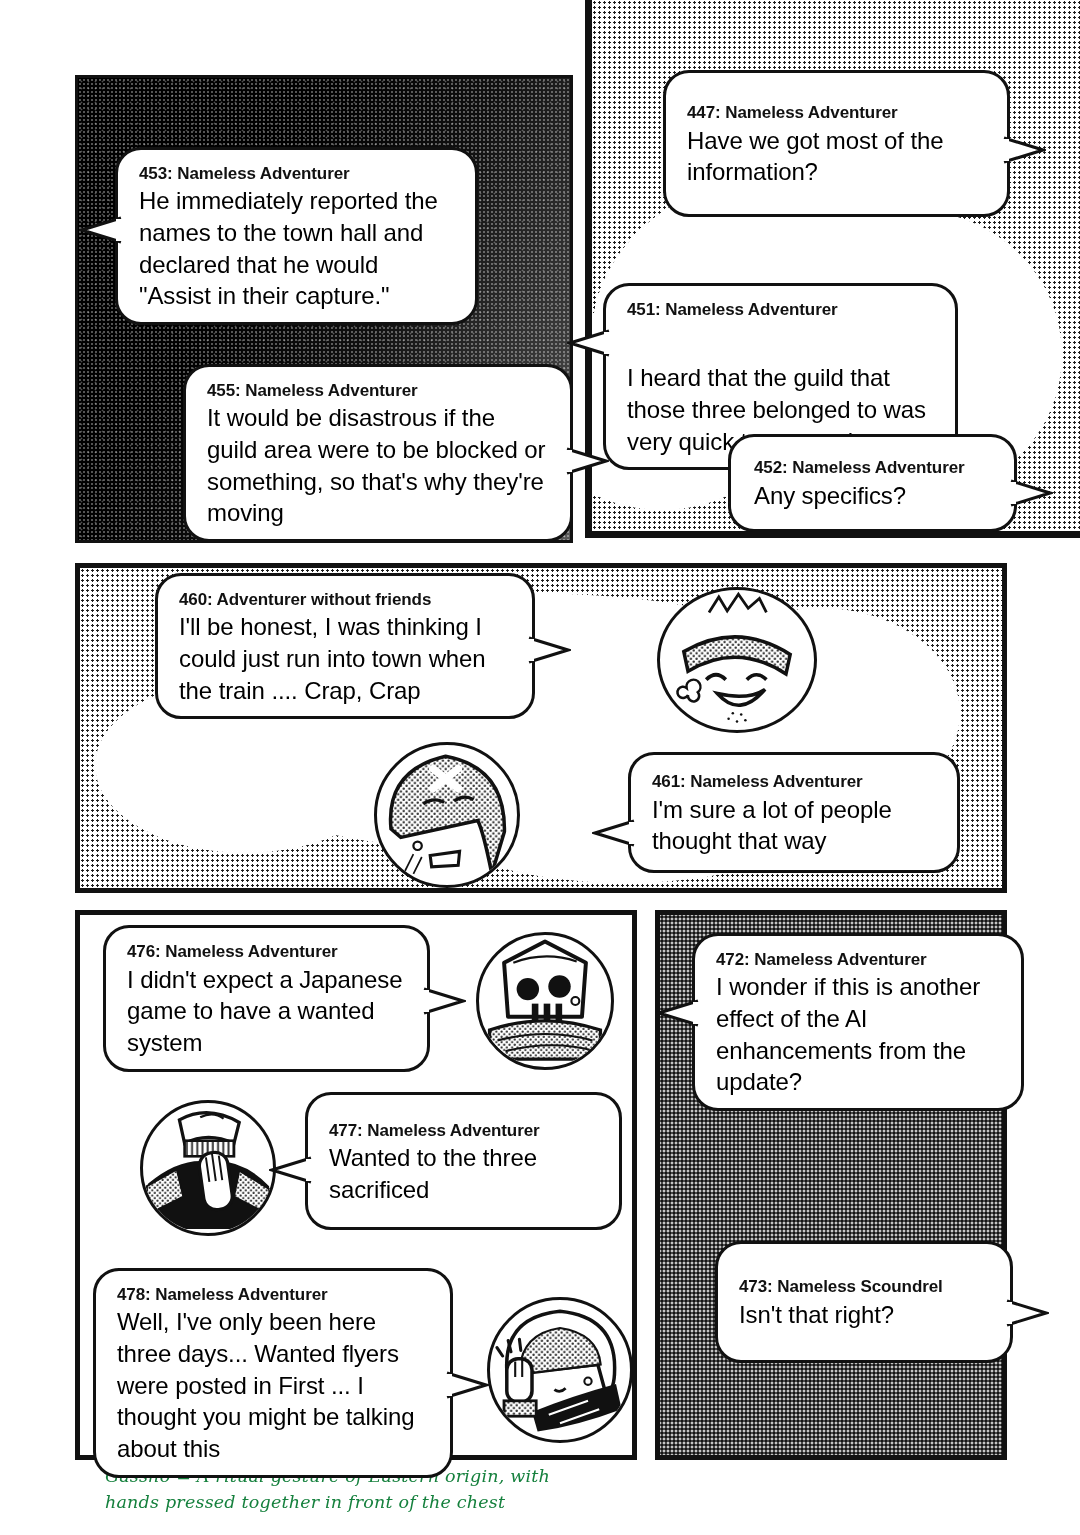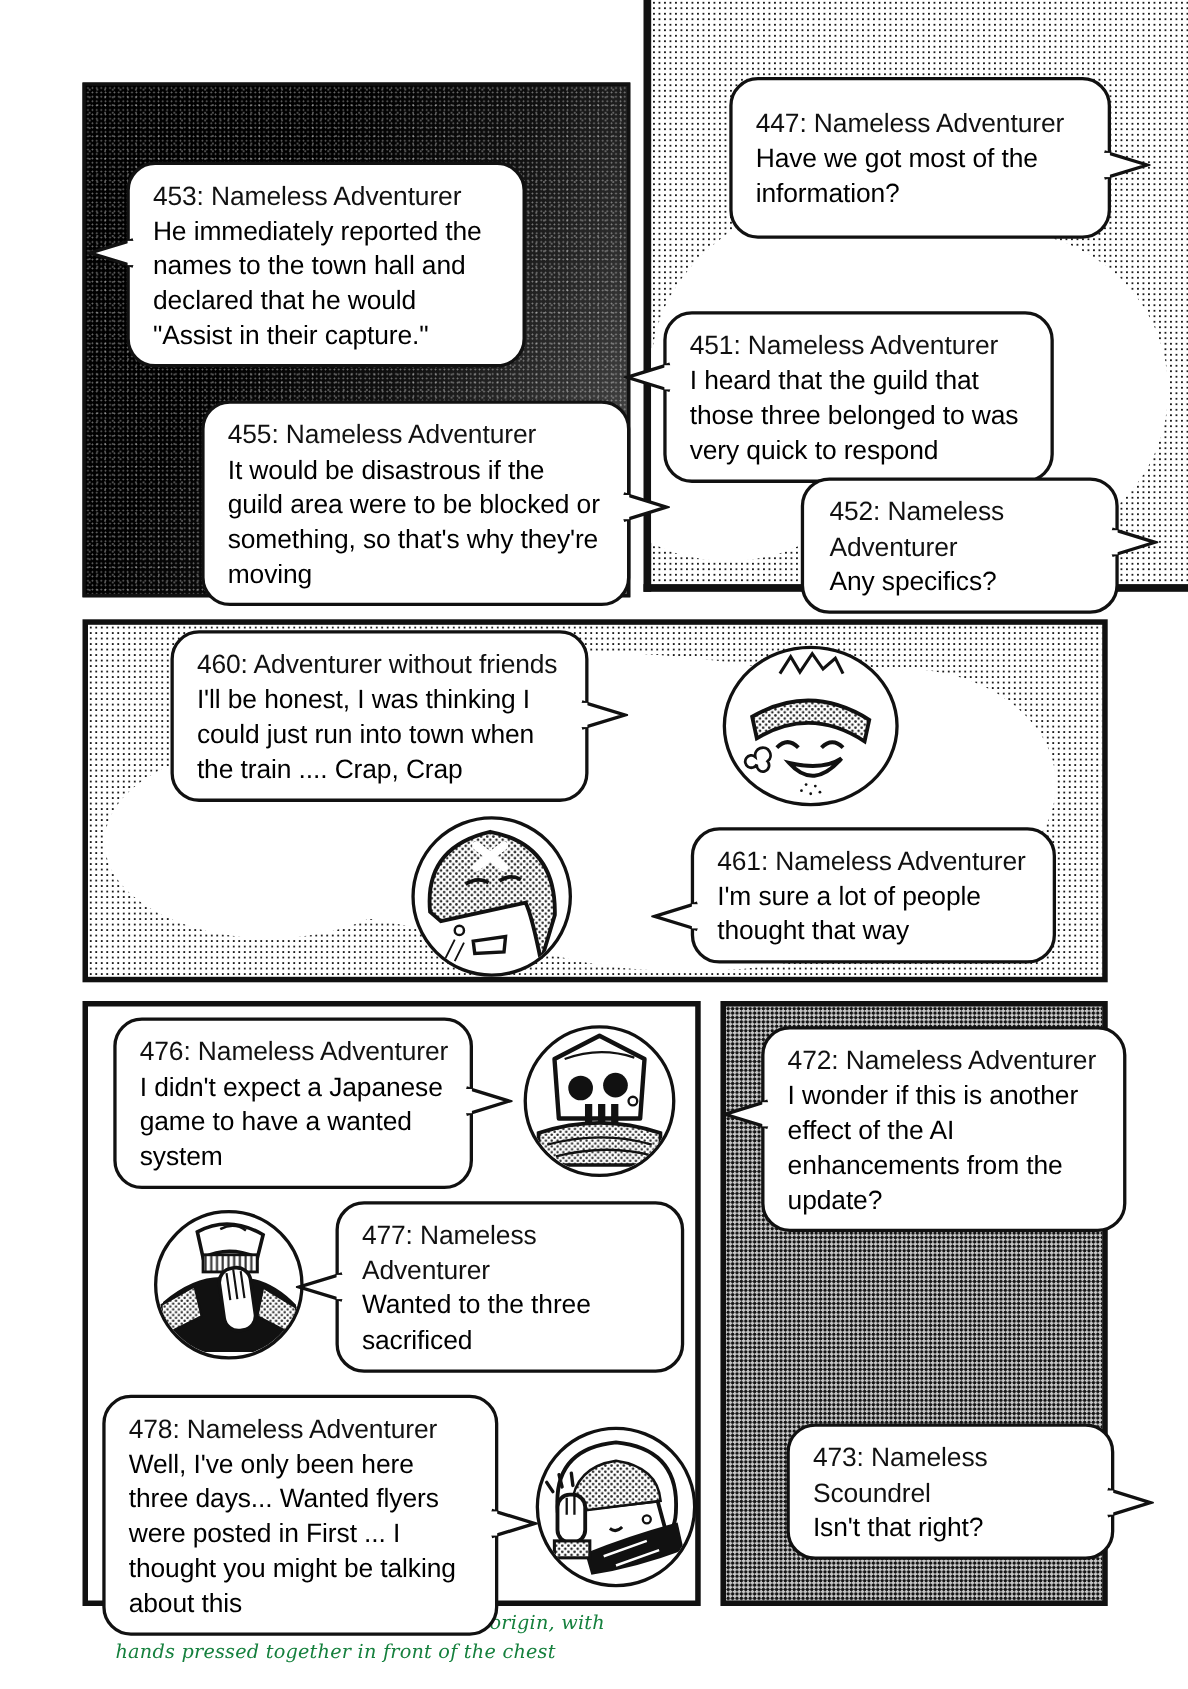--- a/index.html
+++ b/index.html
@@ -36,21 +36,21 @@
 
   .cloud { position:absolute; background:#fff; border-radius:50%; z-index:1; }
 
   
   .bubble {
     position:absolute; z-index:3; box-sizing:border-box;
     background:#fff; border:3px solid #111; border-radius:26px;
     padding:13px 19px 10px 21px;
     display:flex; flex-direction:column; justify-content:center;
   }
-  .bubble .hdr { display:block; font-weight:normal; font-size:24px; line-height:1.32; color:#111; letter-spacing:-.1px; }
+  .bubble .hdr { display:block; font-weight:bold; font-size:17px; line-height:1.32; color:#111; letter-spacing:-.1px; }
   .bubble .bdy { display:block; font-size:24px; line-height:1.32; color:#000000; letter-spacing:-.1px; }
   .tail { position:absolute; width:44px; height:30px; z-index:4; }
   .tail-r { right:-39px; }
   .tail-l { left:-39px; }
 
   
   .avatar {
     position:absolute; z-index:2; box-sizing:border-box;
     background:#fff; border:3px solid #111; border-radius:50%; overflow:hidden;
   }
@@ -194,21 +194,21 @@
 
   <div class="bubble" style="left:663px; top:70px; width:347px; min-height:147px;">
     <svg class="tail tail-r" style="top:62px" viewBox="0 0 44 30">
         <path d="M2,3 L41,15 L2,27" fill="#fff" stroke="#111" stroke-width="3"></path>
         <rect x="0" y="4" width="7" height="22" fill="#fff"></rect>
       </svg>
     <span class="hdr">447: Nameless Adventurer</span>
     <span class="bdy">Have we got most of the information?</span>
   </div>
 
-  <div class="bubble" style="left:603px; top:283px; width:355px; min-height:142px;">
+  <div class="bubble" style="left:603px; top:283px; width:355px; min-height:142px;gap:41px;">
     <svg class="tail tail-l" style="top:42px" viewBox="0 0 44 30">
         <path d="M42,3 L3,15 L42,27" fill="#fff" stroke="#111" stroke-width="3"></path>
         <rect x="37" y="4" width="7" height="22" fill="#fff"></rect>
       </svg>
     <span class="hdr">451: Nameless Adventurer</span>
     <span class="bdy">I heard that the guild that those three belonged to was very quick to respond</span>
   </div>
 
   <div class="bubble" style="left:728px; top:434px; width:289px; min-height:98px;padding-left:23px;">
     <svg class="tail tail-r" style="top:41px" viewBox="0 0 44 30">
@@ -266,21 +266,21 @@
 
   <div class="bubble" style="left:692px; top:933px; width:332px; min-height:149px;">
     <svg class="tail tail-l" style="top:62px" viewBox="0 0 44 30">
         <path d="M42,3 L3,15 L42,27" fill="#fff" stroke="#111" stroke-width="3"></path>
         <rect x="37" y="4" width="7" height="22" fill="#fff"></rect>
       </svg>
     <span class="hdr">472: Nameless Adventurer</span>
     <span class="bdy">I wonder if this is another effect of the AI enhancements from the update?</span>
   </div>
 
-  <div class="bubble" style="left:715px; top:1294px; width:298px; min-height:122px;">
+  <div class="bubble" style="left:715px; top:1241px; width:298px; min-height:122px;">
     <svg class="tail tail-r" style="top:54px" viewBox="0 0 44 30">
         <path d="M2,3 L41,15 L2,27" fill="#fff" stroke="#111" stroke-width="3"></path>
         <rect x="0" y="4" width="7" height="22" fill="#fff"></rect>
       </svg>
     <span class="hdr">473: Nameless Scoundrel</span>
     <span class="bdy">Isn't that right?</span>
   </div>
 
   <div class="footnote">Gassho = A ritual gesture of Eastern origin, with hands pressed together in front of the chest</div>
 

